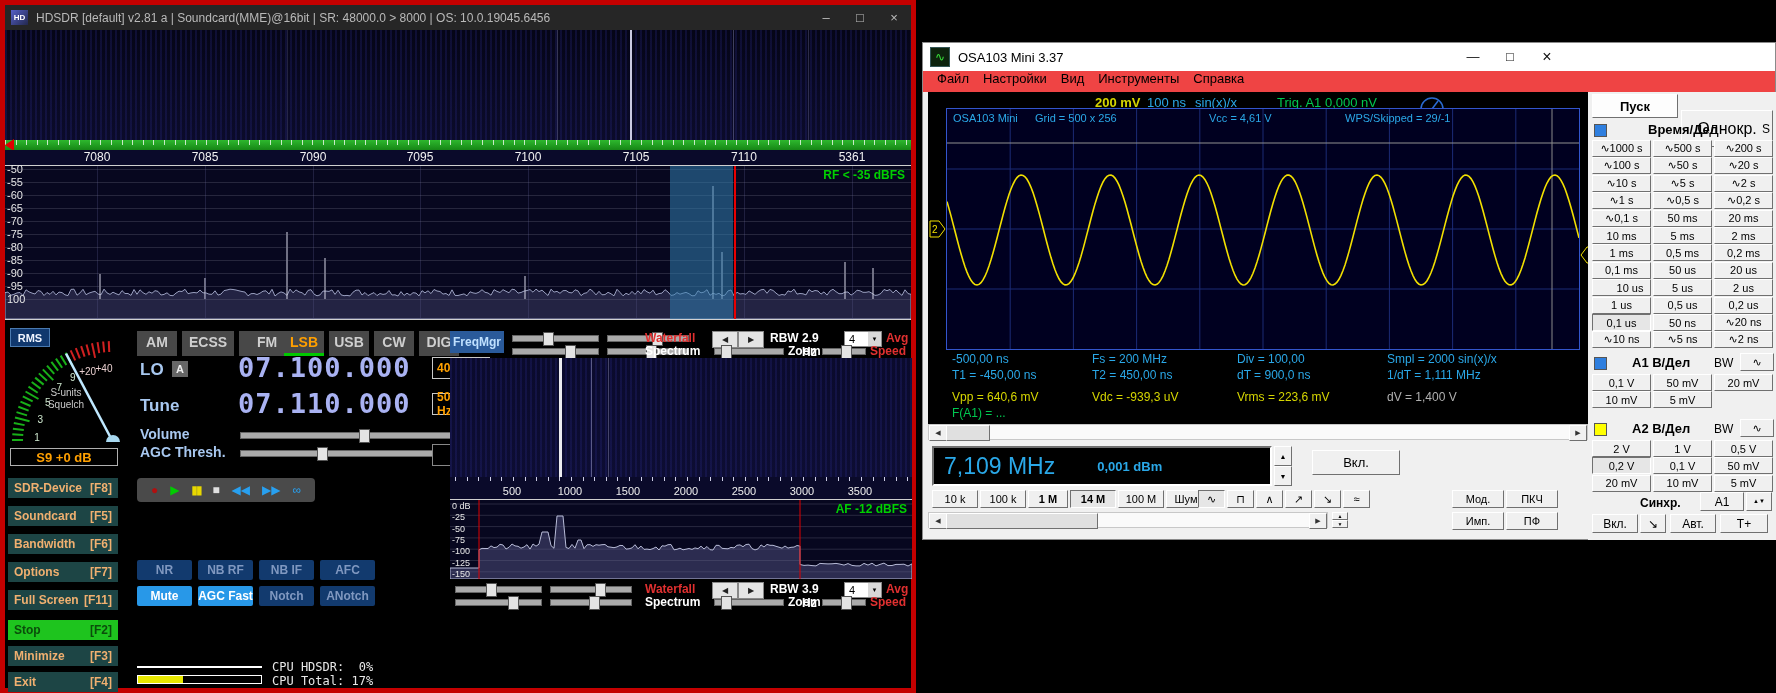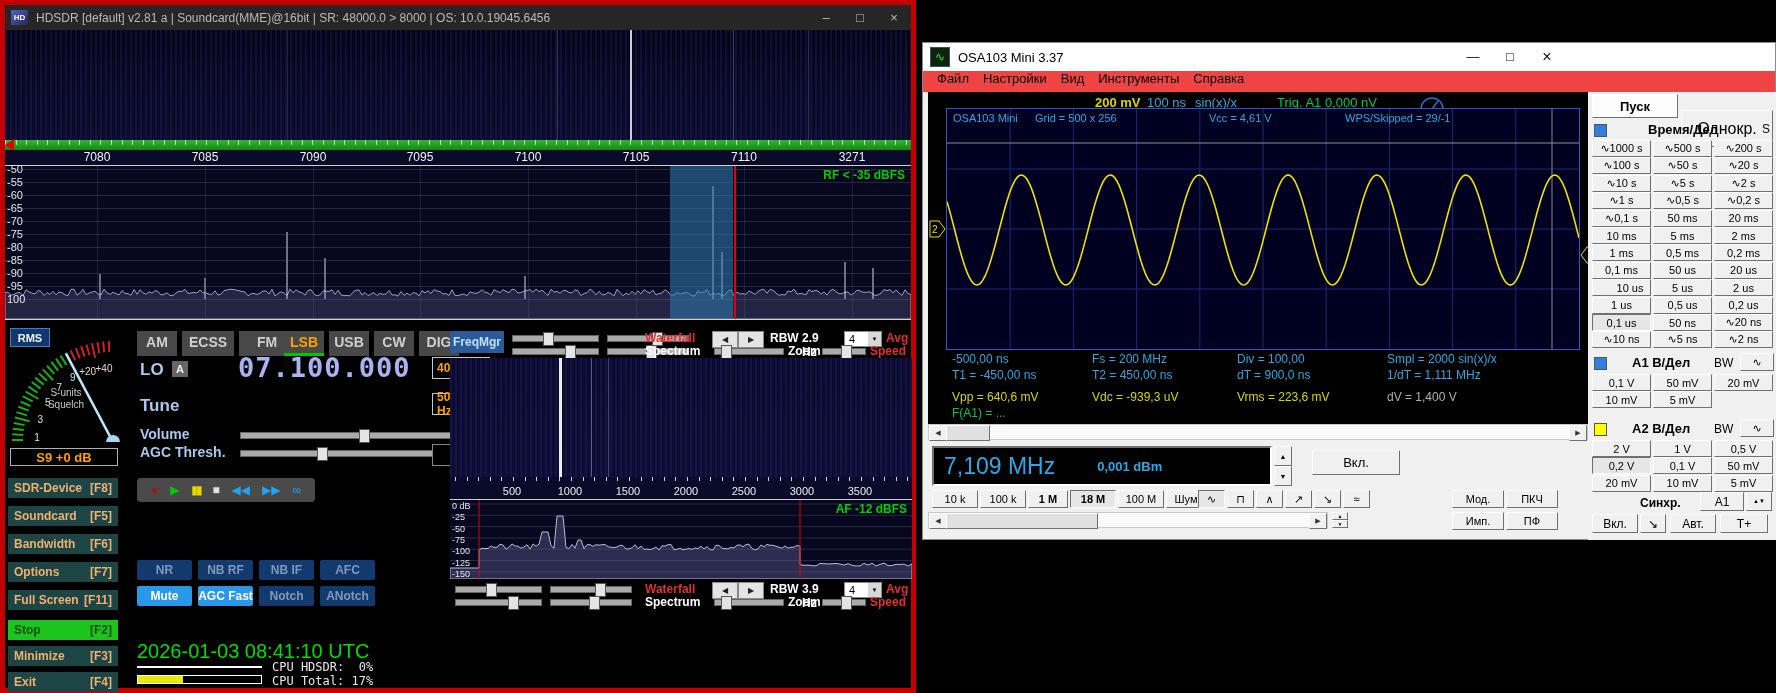--- a/index.html
+++ b/index.html
@@ -138,21 +138,21 @@
     </div>
   <div class="abs redflag"></div>
   <div class="abs freqrow" id="rf-freq-labels">
       <span style="left: 92px;">7080</span>
       <span style="left: 200px;">7085</span>
       <span style="left: 308px;">7090</span>
       <span style="left: 415px;">7095</span>
       <span style="left: 523px;">7100</span>
       <span style="left: 631px;">7105</span>
       <span style="left: 739px;">7110</span>
-      <span style="left: 847px;">3271</span>
+      <span style="left: 847px;">5361</span>
     </div>
 
   <div class="abs rfspec" id="rf-spectrum">
     <svg id="rf-noise-svg" width="906" height="153" style="position:absolute;left:0;top:0">
         <path d="M0,133L0,126.6L3,126.1L6,129.2L9,128.3L12,126.9L15,126.5L18,129.5L21,123.8L24,125.9L27,127.1L30,128.0L33,124.5L36,125.4L39,129.5L42,126.5L45,128.4L48,125.3L51,128.9L54,126.1L57,126.6L60,128.8L63,129.6L66,123.4L69,123.2L72,129.2L75,126.9L78,123.3L81,128.7L84,127.1L87,126.1L90,125.3L93,128.0L96,128.8L99,123.1L102,126.9L105,128.4L108,126.2L111,127.7L114,128.9L117,124.6L120,127.5L123,127.5L126,129.4L129,123.5L132,128.3L135,123.8L138,126.7L141,128.3L144,125.8L147,127.2L150,124.7L153,125.4L156,129.0L159,128.4L162,126.8L165,129.4L168,129.7L171,127.1L174,125.2L177,125.5L180,123.3L183,127.7L186,126.9L189,126.5L192,126.9L195,124.1L198,126.8L201,126.9L204,128.2L207,128.3L210,124.8L213,129.1L216,128.1L219,124.6L222,124.0L225,123.2L228,123.5L231,124.0L234,124.8L237,125.5L240,126.1L243,129.8L246,127.7L249,127.5L252,128.5L255,127.2L258,125.2L261,124.8L264,128.1L267,123.3L270,130.0L273,127.5L276,125.9L279,126.9L282,129.4L285,123.1L288,126.8L291,123.9L294,125.9L297,126.7L300,129.1L303,124.4L306,123.7L309,128.1L312,129.8L315,128.9L318,125.1L321,125.1L324,125.4L327,123.9L330,128.4L333,124.2L336,128.8L339,129.7L342,129.4L345,129.9L348,126.2L351,124.2L354,124.1L357,129.0L360,126.5L363,129.6L366,128.0L369,126.6L372,129.6L375,127.5L378,128.4L381,127.9L384,124.5L387,129.0L390,128.8L393,130.0L396,125.6L399,129.4L402,127.2L405,129.2L408,126.7L411,127.1L414,129.9L417,124.7L420,126.8L423,124.8L426,127.6L429,123.5L432,125.0L435,125.5L438,128.1L441,127.5L444,129.5L447,123.8L450,129.4L453,129.5L456,128.7L459,127.9L462,129.8L465,125.8L468,126.9L471,127.4L474,126.2L477,123.7L480,126.3L483,127.0L486,129.2L489,123.7L492,125.4L495,126.5L498,123.7L501,125.3L504,126.8L507,123.2L510,123.8L513,127.1L516,126.5L519,125.1L522,124.5L525,123.6L528,126.2L531,123.1L534,125.6L537,124.2L540,126.9L543,129.5L546,123.2L549,126.1L552,125.4L555,127.3L558,124.7L561,124.5L564,126.5L567,126.9L570,123.8L573,124.9L576,129.6L579,127.4L582,126.7L585,123.1L588,125.4L591,128.9L594,125.3L597,128.8L600,128.6L603,126.3L606,127.8L609,129.8L612,123.3L615,126.4L618,129.8L621,127.3L624,128.7L627,125.4L630,128.4L633,124.8L636,127.9L639,123.6L642,125.8L645,127.2L648,124.2L651,128.8L654,127.6L657,127.1L660,123.7L663,126.0L666,129.4L669,128.9L672,126.6L675,128.2L678,127.2L681,126.4L684,127.7L687,129.8L690,129.6L693,124.8L696,126.8L699,126.1L702,123.7L705,129.3L708,127.2L711,128.4L714,127.3L717,129.8L720,129.1L723,124.9L726,124.0L729,129.8L732,126.2L735,128.0L738,127.6L741,128.4L744,124.9L747,126.6L750,128.4L753,125.6L756,123.8L759,123.4L762,127.3L765,123.4L768,124.4L771,127.1L774,129.4L777,128.5L780,129.1L783,124.9L786,125.9L789,123.2L792,128.1L795,127.5L798,127.8L801,128.9L804,123.6L807,125.7L810,124.5L813,125.0L816,128.1L819,125.9L822,129.1L825,125.0L828,123.3L831,125.7L834,127.7L837,127.7L840,126.1L843,126.0L846,129.1L849,127.3L852,124.2L855,124.8L858,126.3L861,126.3L864,125.7L867,127.3L870,129.4L873,129.0L876,127.4L879,123.5L882,124.7L885,123.5L888,126.9L891,124.0L894,126.9L897,129.4L900,123.8L903,127.6L906,128.3L906,153L0,153Z" fill="rgba(70,70,110,.45)" stroke="#9aa0c0" stroke-width="1"></path>
         <line x1="708" y1="133" x2="708" y2="20" stroke="#d8d8e8" stroke-width="1"></line>
         <line x1="717" y1="133" x2="717" y2="86" stroke="#d8d8e8" stroke-width="1"></line>
         <line x1="200" y1="133" x2="200" y2="112" stroke="#d8d8e8" stroke-width="1"></line>
         <line x1="282" y1="133" x2="282" y2="66" stroke="#d8d8e8" stroke-width="1"></line>
         <line x1="320" y1="133" x2="320" y2="92" stroke="#d8d8e8" stroke-width="1"></line>
@@ -292,20 +292,21 @@
   <div class="abs freqmgr">FreqMgr</div>
 
   <span class="abs lolabel" style="left:140px;top:360px">LO</span>
   <span class="abs abox" style="left:172px;top:361px">A</span>
   <span class="abs digits" style="left:238px;top:352px">07.100.000</span>
   <div class="abs combo" style="left:432px;top:357px">
     <span class="clab">40m</span>
     <span class="carr">▼</span>
   </div>
   <span class="abs lolabel" style="left:140px;top:396px">Tune</span>
+  <span class="abs digits" style="left:238px;top:388px">07.110.000</span>
   <div class="abs combo" style="left:432px;top:393px">
     <span class="clab">500 Hz</span>
     <span class="carr">▼</span>
   </div>
 
   <span class="abs lolabel" style="left:140px;top:426px;font-size:14px">Volume</span>
   <div class="abs slider" style="left:240px;top:432px;width:215px">
       <div class="thumb" style="left:118px"></div>
     </div>
   <span class="abs lolabel" style="left:140px;top:444px;font-size:14px">AGC Thresh.</span>
@@ -328,21 +329,20 @@
       <div class="dspbtn" style="left: 0px; top: 0px;">NR</div>
       <div class="dspbtn" style="left: 61px; top: 0px;">NB RF</div>
       <div class="dspbtn" style="left: 122px; top: 0px;">NB IF</div>
       <div class="dspbtn" style="left: 183px; top: 0px;">AFC</div>
       <div class="dspbtn on" style="left: 0px; top: 26px;">Mute</div>
       <div class="dspbtn on" style="left: 61px; top: 26px;">AGC Fast</div>
       <div class="dspbtn" style="left: 122px; top: 26px;">Notch</div>
       <div class="dspbtn" style="left: 183px; top: 26px;">ANotch</div>
     </div>
 
-  <div class="abs clock">2026-01-03  08:41:10 UTC</div>
   <div class="abs" style="left:137px;top:666px;width:125px;height:2px;background:#fff"></div>
   <div class="abs" style="left:137px;top:675px;width:125px;height:9px;border:1px solid #fff;box-sizing:border-box">
     <div id="cpu-fill" style="height: 100%; background: rgb(232, 232, 0); width: 45px;"></div>
   </div>
   <div class="abs cpu" id="cpu-line1" style="left:272px;top:660px">CPU HDSDR:  0%</div>
   <div class="abs cpu" id="cpu-line2" style="left:272px;top:674px">CPU Total: 17%</div>
 
   <div class="abs" id="ctl-top" style="left:0;top:331px">
       <div class="slider" style="left: 512px; top: 4px; width: 85px;">
         <div class="thumb" style="left: 30px;"></div>
@@ -534,21 +534,21 @@
     <span class="cyan" style="font-size:23px;margin-left:10px">7,109 MHz</span>
     <span class="cyan" style="font-size:13px;font-weight:bold;margin-left:42px">0,001 dBm</span>
   </div>
   <div class="btn3d" style="left:1274px;top:446px;width:18px;height:20px;font-size:7px">▲</div>
   <div class="btn3d" style="left:1274px;top:466px;width:18px;height:20px;font-size:7px">▼</div>
   <div class="btn3d" style="left:1312px;top:450px;width:88px;height:25px;font-size:13px">Вкл.</div>
   <div id="gen-ranges">
       <div class="btn3d" style="left: 932px; top: 490px; width: 46px; height: 18px; font-size: 11px; font-weight: normal;">10 k</div>
       <div class="btn3d" style="left: 980px; top: 490px; width: 46px; height: 18px; font-size: 11px; font-weight: normal;">100 k</div>
       <div class="btn3d" style="left: 1028px; top: 490px; width: 40px; height: 18px; font-size: 11px; font-weight: bold;">1 M</div>
-      <div class="btn3d pressed" style="left: 1070px; top: 490px; width: 46px; height: 18px; font-size: 11px; font-weight: bold;">18 M</div>
+      <div class="btn3d pressed" style="left: 1070px; top: 490px; width: 46px; height: 18px; font-size: 11px; font-weight: bold;">14 M</div>
       <div class="btn3d" style="left: 1118px; top: 490px; width: 46px; height: 18px; font-size: 11px; font-weight: normal;">100 M</div>
       <div class="btn3d" style="left: 1166px; top: 490px; width: 40px; height: 18px; font-size: 11px; font-weight: normal;">Шум</div>
     </div>
   <div id="gen-waves">
       <div class="btn3d pressed" style="left: 1198px; top: 490px; width: 27px; height: 18px; font-size: 11px;">∿</div>
       <div class="btn3d" style="left: 1227px; top: 490px; width: 27px; height: 18px; font-size: 11px;">⊓</div>
       <div class="btn3d" style="left: 1256px; top: 490px; width: 27px; height: 18px; font-size: 11px;">∧</div>
       <div class="btn3d" style="left: 1285px; top: 490px; width: 27px; height: 18px; font-size: 11px;">↗</div>
       <div class="btn3d" style="left: 1314px; top: 490px; width: 27px; height: 18px; font-size: 11px;">↘</div>
       <div class="btn3d" style="left: 1343px; top: 490px; width: 27px; height: 18px; font-size: 11px;">≈</div>

